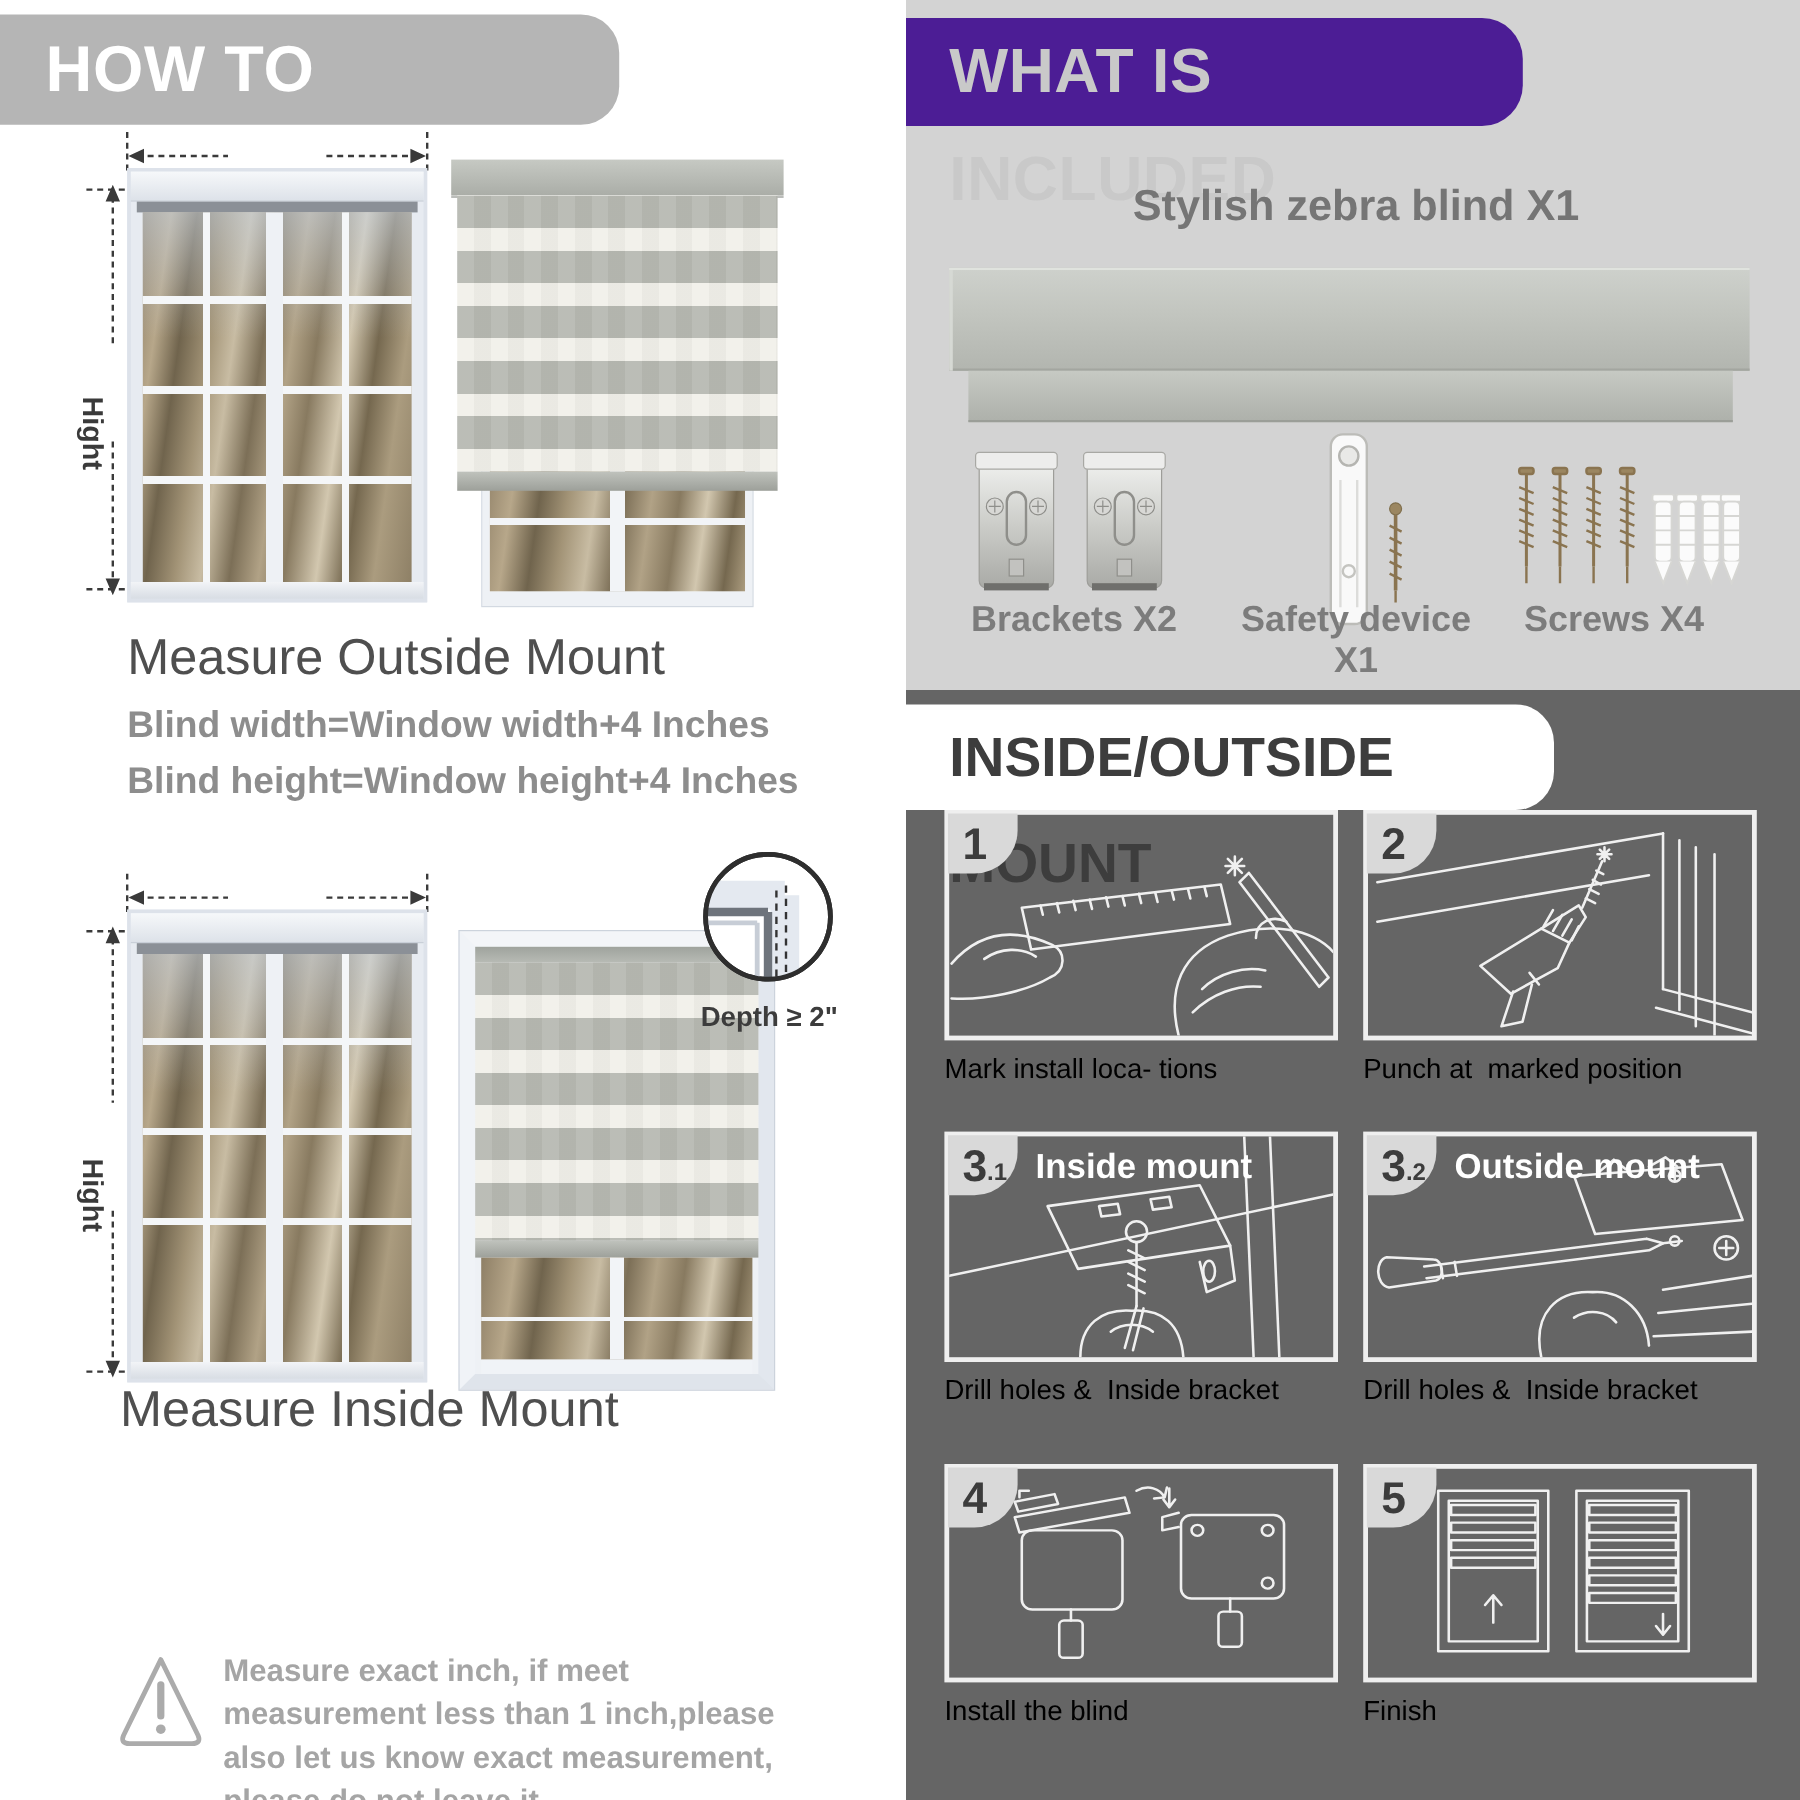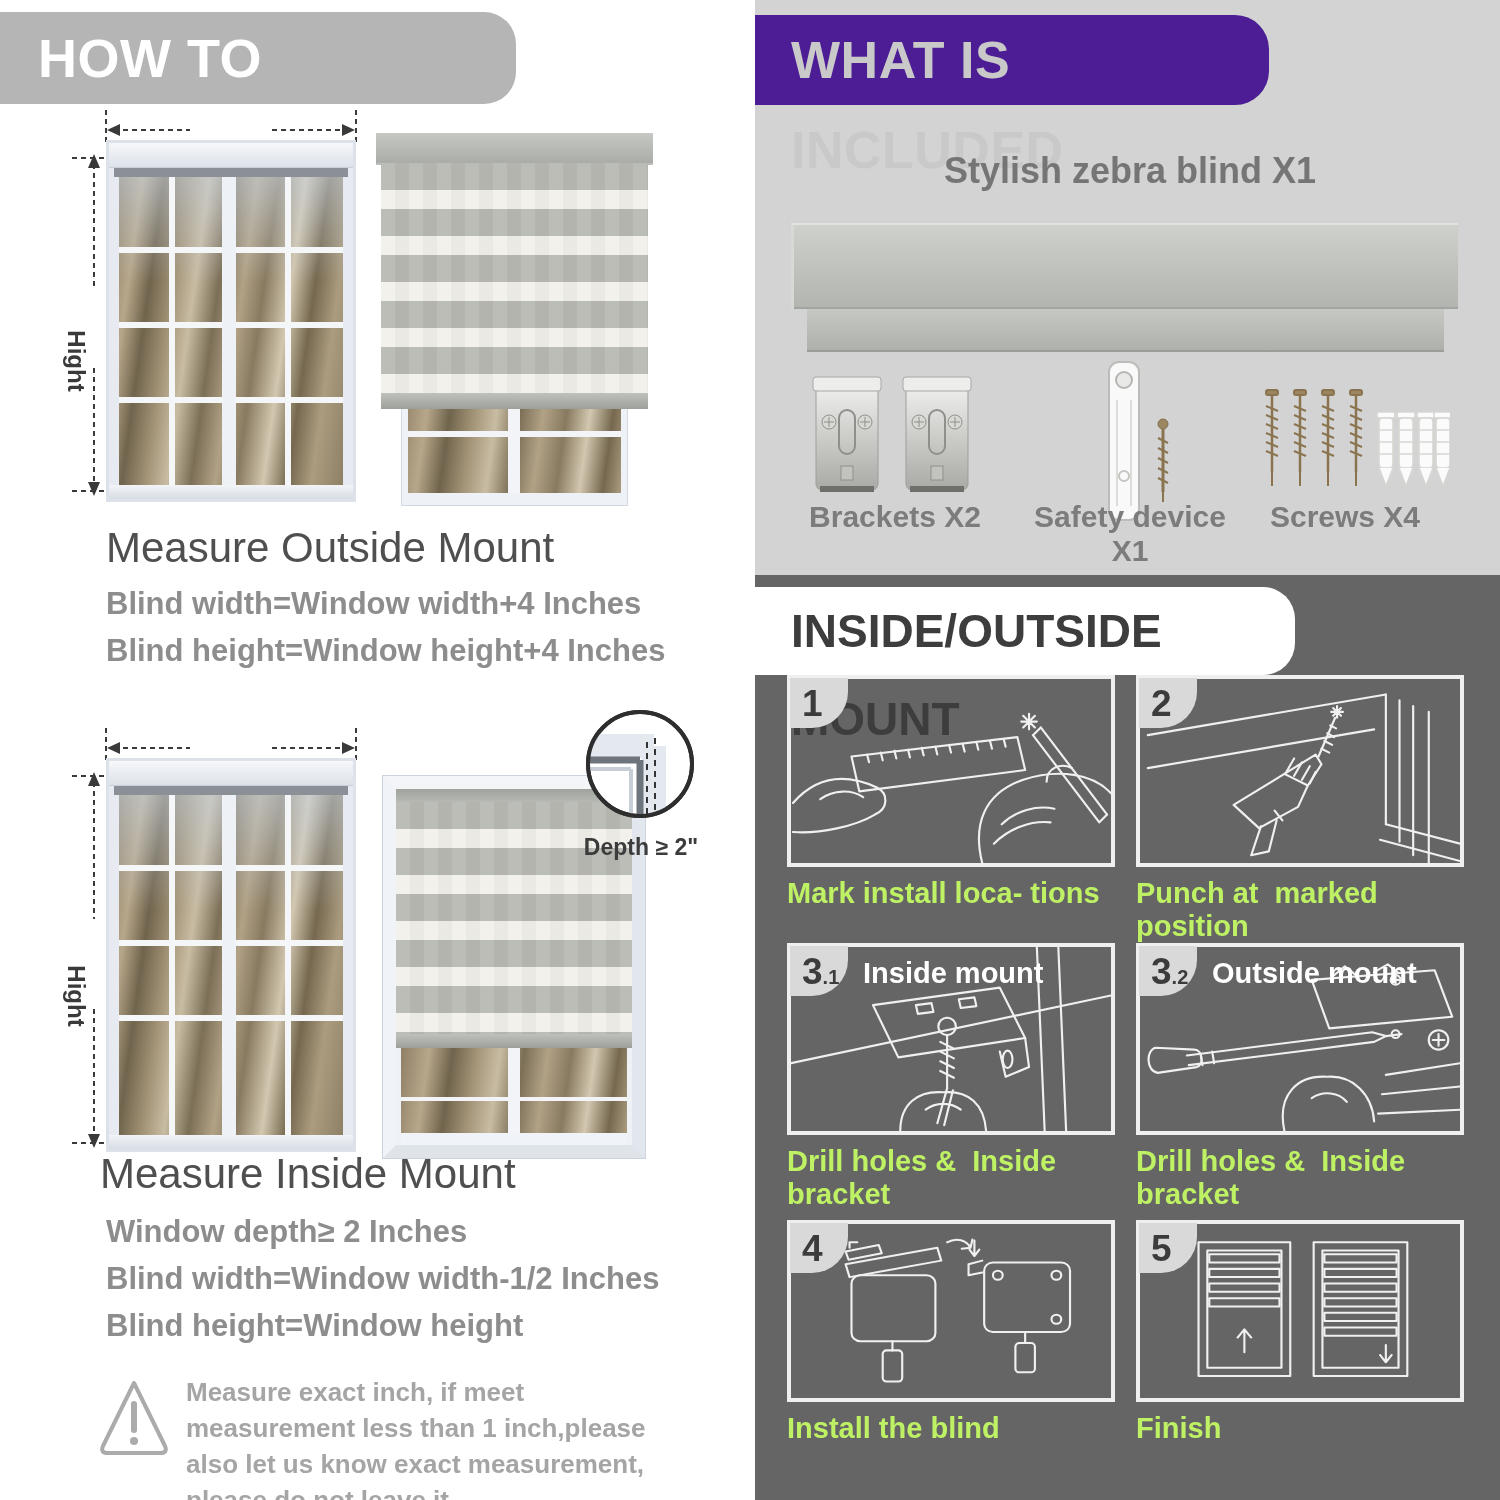--- a/index.html
+++ b/index.html
@@ -61,21 +61,21 @@
   .product-label{font-size:36px;font-weight:700;color:#757575;text-align:center;}
   .item-label{font-size:30px;font-weight:700;color:#7c7c7c;text-align:center;}
   .cassette-main{background:linear-gradient(180deg,#ced1cc 0%,#c2c5bf 45%,#b2b5af 100%);
     box-shadow:inset 0 2px 0 #e0e3de, inset 3px 0 0 #d6d9d4, inset 0 -2px 0 #a3a6a0;}
   .cassette-lip{background:linear-gradient(180deg,#c6c9c3,#adb0aa);
     box-shadow:inset 0 -2px 0 #9b9e98;}
 
   
   .cell{position:absolute;width:328px;}
   .cell .img{position:relative;width:328px;border:4px solid #efefef;box-sizing:border-box;}
-  .cell .cap{margin-top:10px;font-size:29px;font-weight:700;color:#bef264;white-space:pre-wrap;}
+  .cell .cap{margin-top:10px;font-size:23px;font-weight:400;color:#000000;white-space:pre-wrap;}
   .badge{position:absolute;left:-1px;top:-1px;width:58px;height:50px;background:#d9d9d9;
          border-radius:0 0 36px 0;color:#3c3c3c;font-weight:700;
          display:flex;align-items:center;padding-left:12px;box-sizing:border-box;}
   .badge .num{font-size:37px;line-height:1;}
   .badge .sub{font-size:20px;line-height:1;margin-top:12px;}
   .imlabel{position:absolute;left:72px;top:10px;font-size:29px;font-weight:700;color:#fff;}
   svg.art{position:absolute;inset:0;width:100%;height:100%;}
   svg.art path, svg.art line, svg.art rect, svg.art circle, svg.art ellipse{
       stroke:#f0f0f0;fill:none;stroke-width:2.2;stroke-linecap:round;stroke-linejoin:round;}
   svg.art .fillbar{fill:#cfcfcf;stroke:none;}
@@ -171,25 +171,20 @@
         <path d="M-6,52 H56 M56,52 V118" stroke="#6e747c" stroke-width="7" fill="none"></path>
         <path d="M-6,61 H47 M47,61 V118" stroke="#c7cdd6" stroke-width="4" fill="none"></path>
         <path d="M63,34 V112 M71,30 V112" stroke="#333" stroke-width="2" stroke-dasharray="6 5" fill="none"></path>
       </g>
       <circle cx="56" cy="56" r="52" fill="none" stroke="#2e2e2e" stroke-width="4"></circle>
     </svg>
   </div>
   <div class="abs depth-label" style="left:576px;top:834px;width:130px">Depth ≥ 2"</div>
 
   <div class="abs sec-heading" style="left:100px;top:1150px">Measure Inside Mount</div>
-  <div class="abs" style="left:106px;top:1208px">
-    <div class="formula">Window depth≥ 2 Inches</div>
-    <div class="formula">Blind width=Window width-1/2 Inches</div>
-    <div class="formula">Blind height=Window height</div>
-  </div>
 
   <div class="abs" style="left:98px;top:1376px;width:72px;height:84px">
     <svg width="72" height="84" viewBox="0 0 72 84">
       <path d="M36,7 L67,70 Q70,77 62,77 L10,77 Q2,77 5,70 Z" fill="none" stroke="#ababab" stroke-width="4" stroke-linejoin="round"></path>
       <path d="M36,28 V54" stroke="#ababab" stroke-width="6" stroke-linecap="round"></path>
       <circle cx="36" cy="65" r="4" fill="#ababab"></circle>
     </svg>
   </div>
   <div class="abs warn-text" style="left:186px;top:1374px;width:478px">Measure exact inch, if meet measurement less than 1 inch,please also let us know exact measurement, please do not leave it</div>
 

